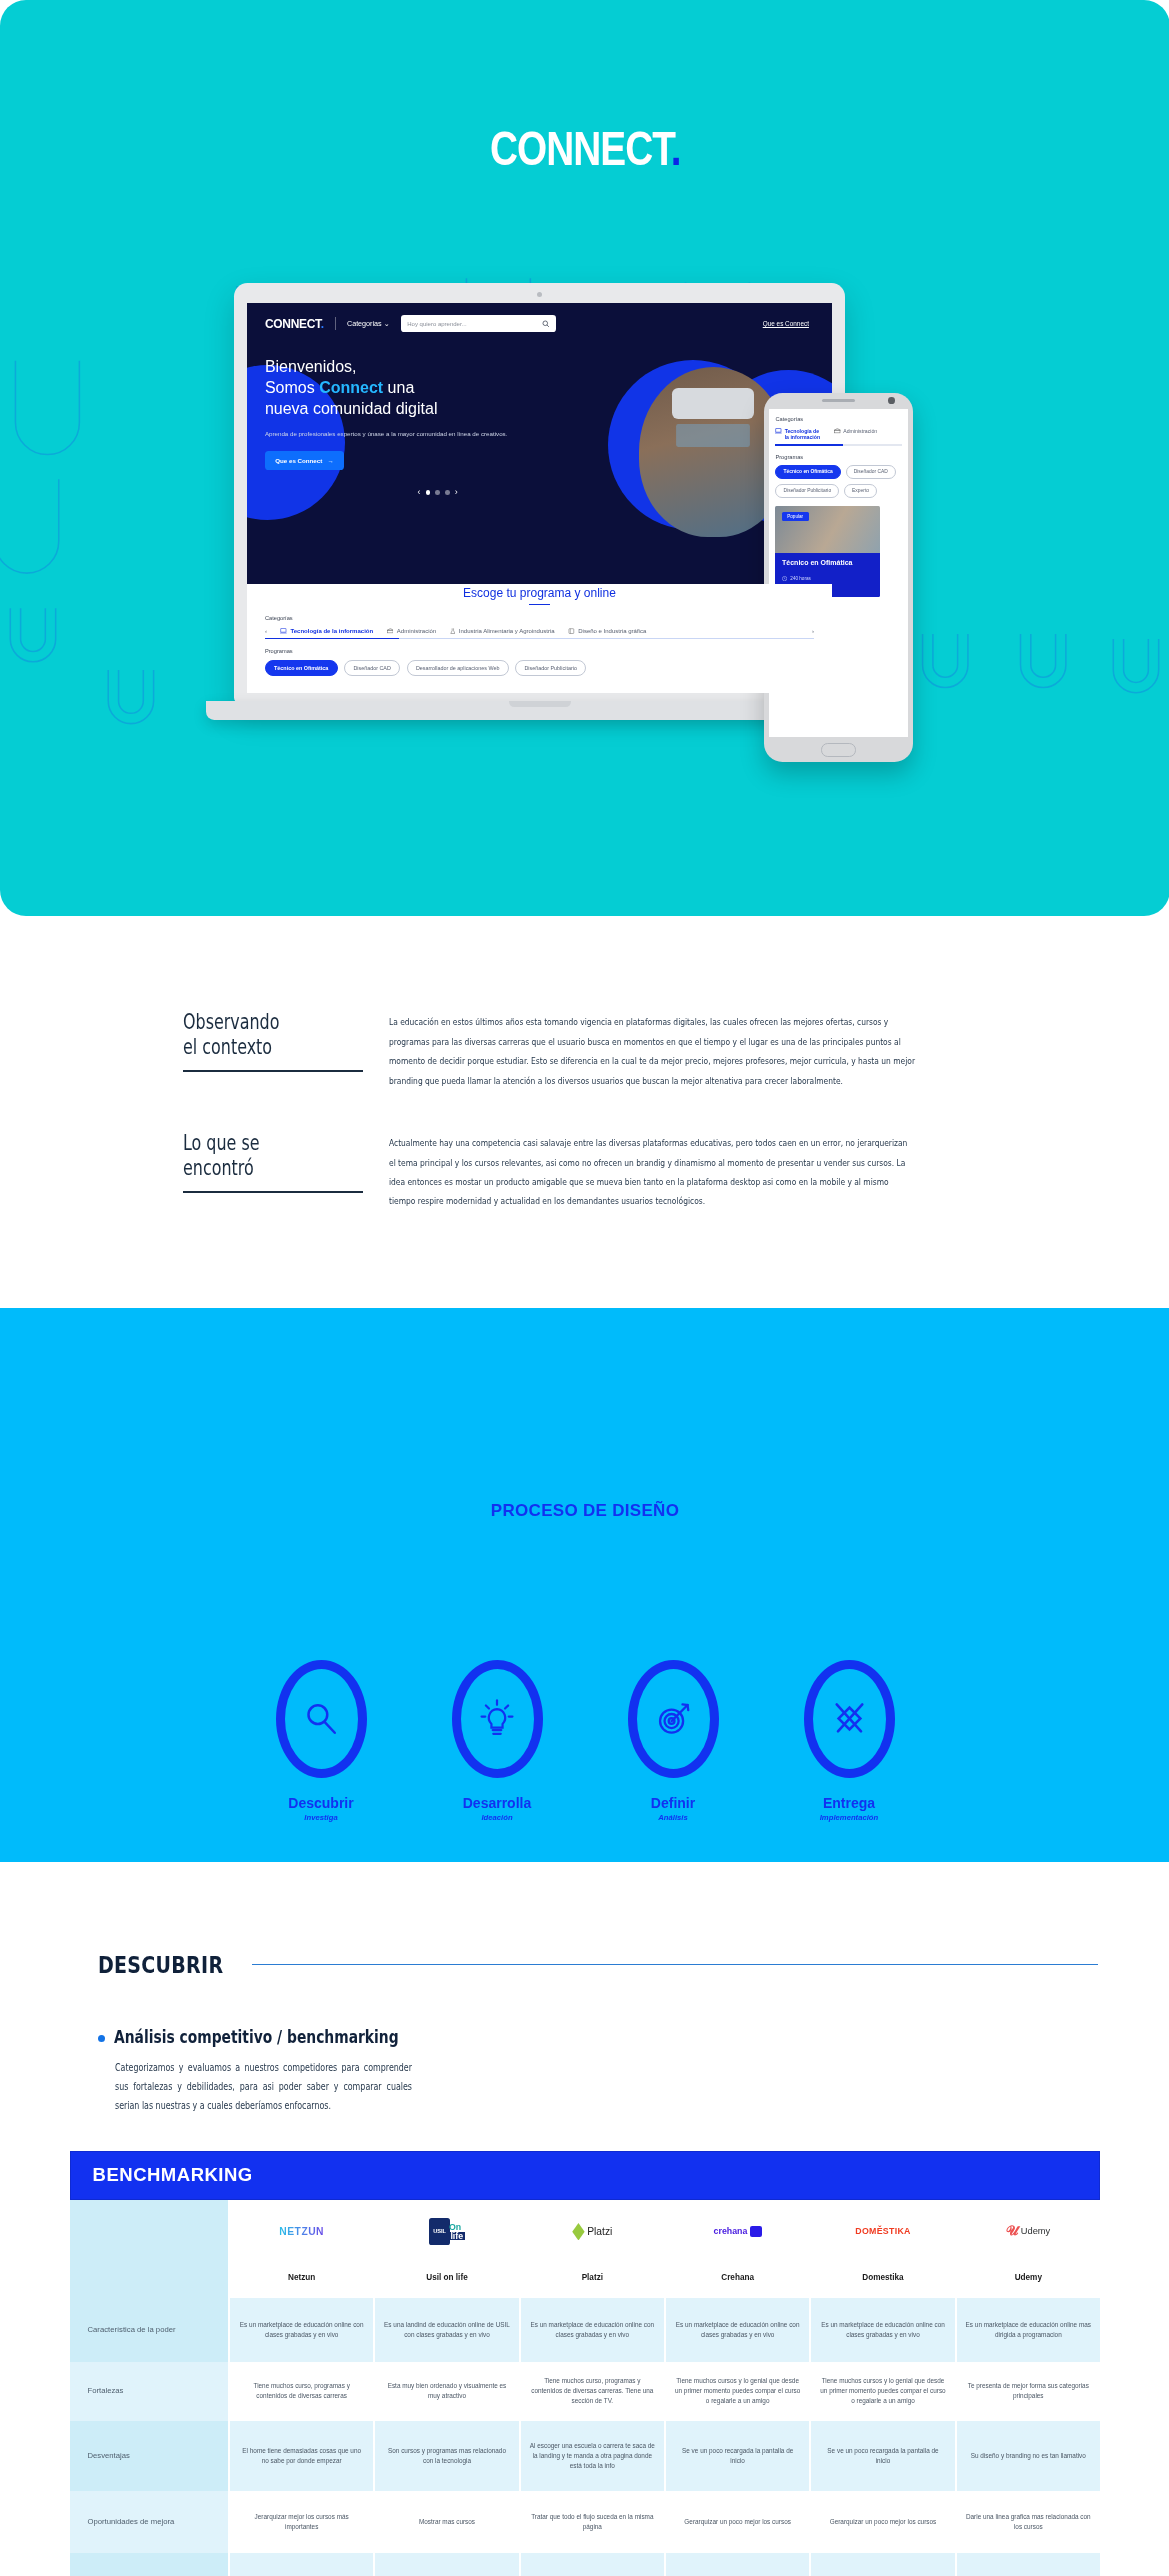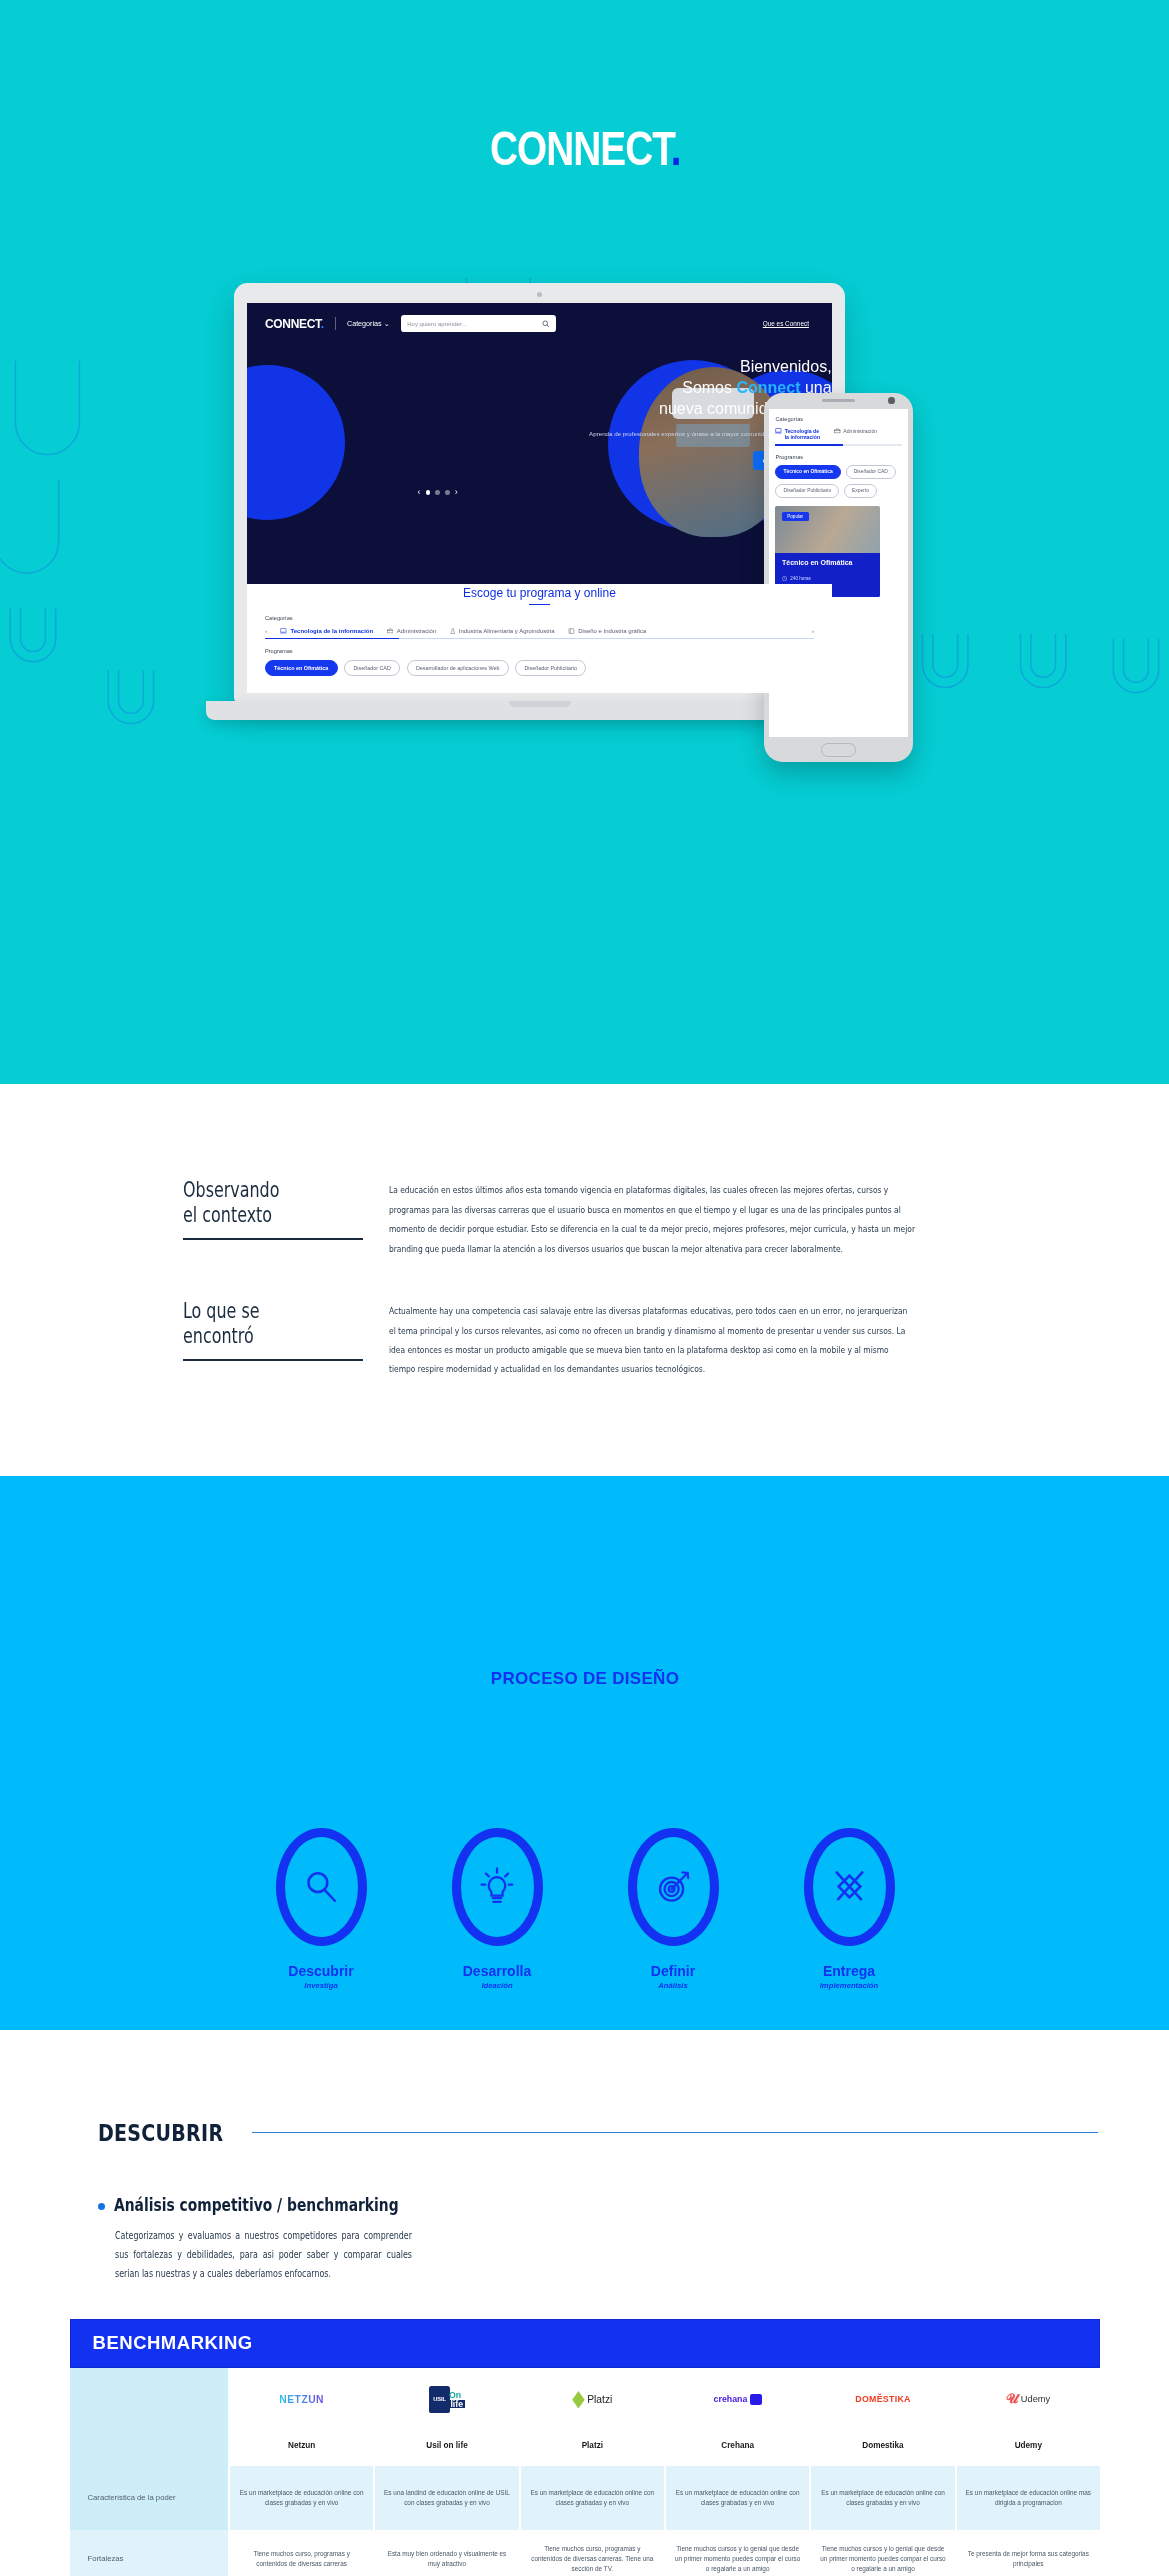--- a/index.html
+++ b/index.html
@@ -7,23 +7,24 @@
     width: 1170px;
     background: #ffffff;
     font-family: "Liberation Sans", sans-serif;
     -webkit-font-smoothing: antialiased;
   }
 
   
   .hero {
     position: relative;
     width: 1170px;
-    height: 1084px;
+    height: 916px;
     background: #05CDD3;
     overflow: hidden;
+    border-radius: 26px;
   }
   .hero-pattern {
     position:absolute; inset:0; opacity:.55; pointer-events:none;
   }
   .brand-logo {
     position: relative;
     padding-top: 126px;
     text-align: center;
     z-index: 4;
   }
@@ -79,21 +80,21 @@
   .scr-sep{width:0.5px; height:13.4px; background:rgba(255,255,255,.35);}
   .scr-cat{color:#fff; font-size:7.2px;}
   .scr-search{
     flex:0 0 155px; height:17.5px; background:#fff; border-radius:3.1px;
     display:flex; align-items:center; justify-content:space-between;
     padding:0 6.2px; font-size:6px; color:#8a8f99;
   }
   .scr-right{margin-left:auto; color:#fff; font-size:6.4px; text-decoration:underline; padding-right:5.2px;}
 
   
-  .scr-hero{position:relative; padding:25px 0 0 17.5px; z-index:5;text-align:right;}
+  .scr-hero{position:relative; padding:25px 0 0 17.5px; z-index:5;}
   .scr-h1{color:#fff; font-size:16px; line-height:1.30; font-weight:400;}
   .scr-h1 .accent{color:#25B7FF; font-weight:700;}
   .scr-sub{color:#cfd6e8; font-size:6.2px; line-height:1.55; margin-top:9.3px;}
   .scr-btn{
     margin-top:12.4px; display:inline-flex; align-items:center; gap:5.2px;
     background:#0D6EFD; color:#fff; font-size:6.2px; font-weight:700;
     border-radius:3.6px; padding:5.7px 10.3px;
   }
   .scr-dots{
     position:absolute; left:170px; top:155px; display:flex; align-items:center; gap:5.2px; color:#fff;

